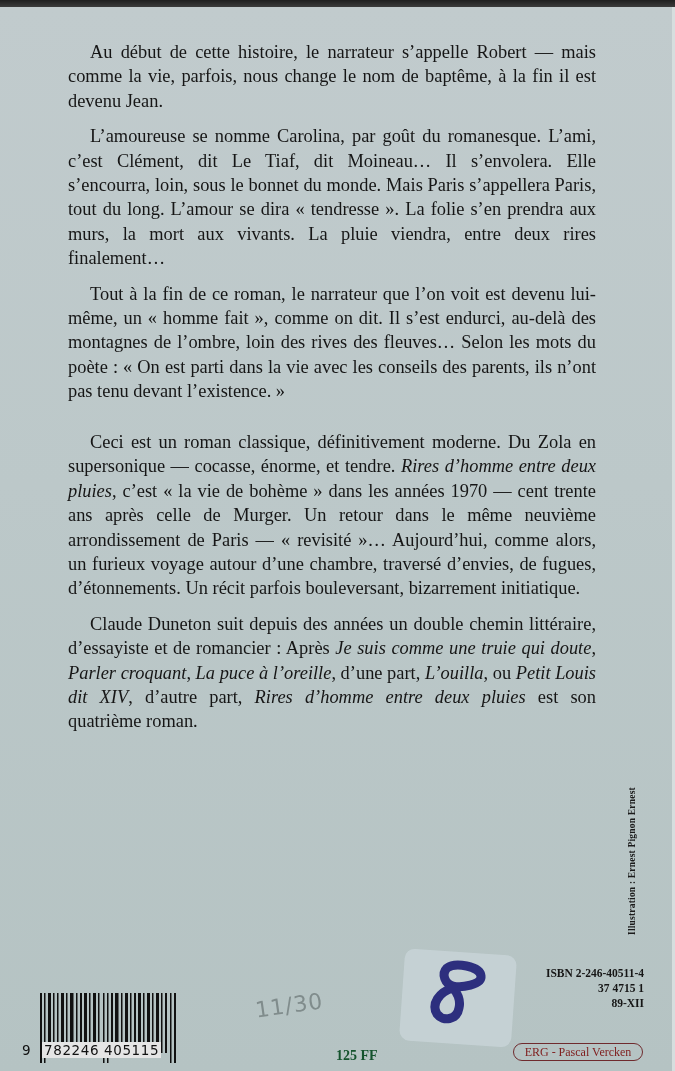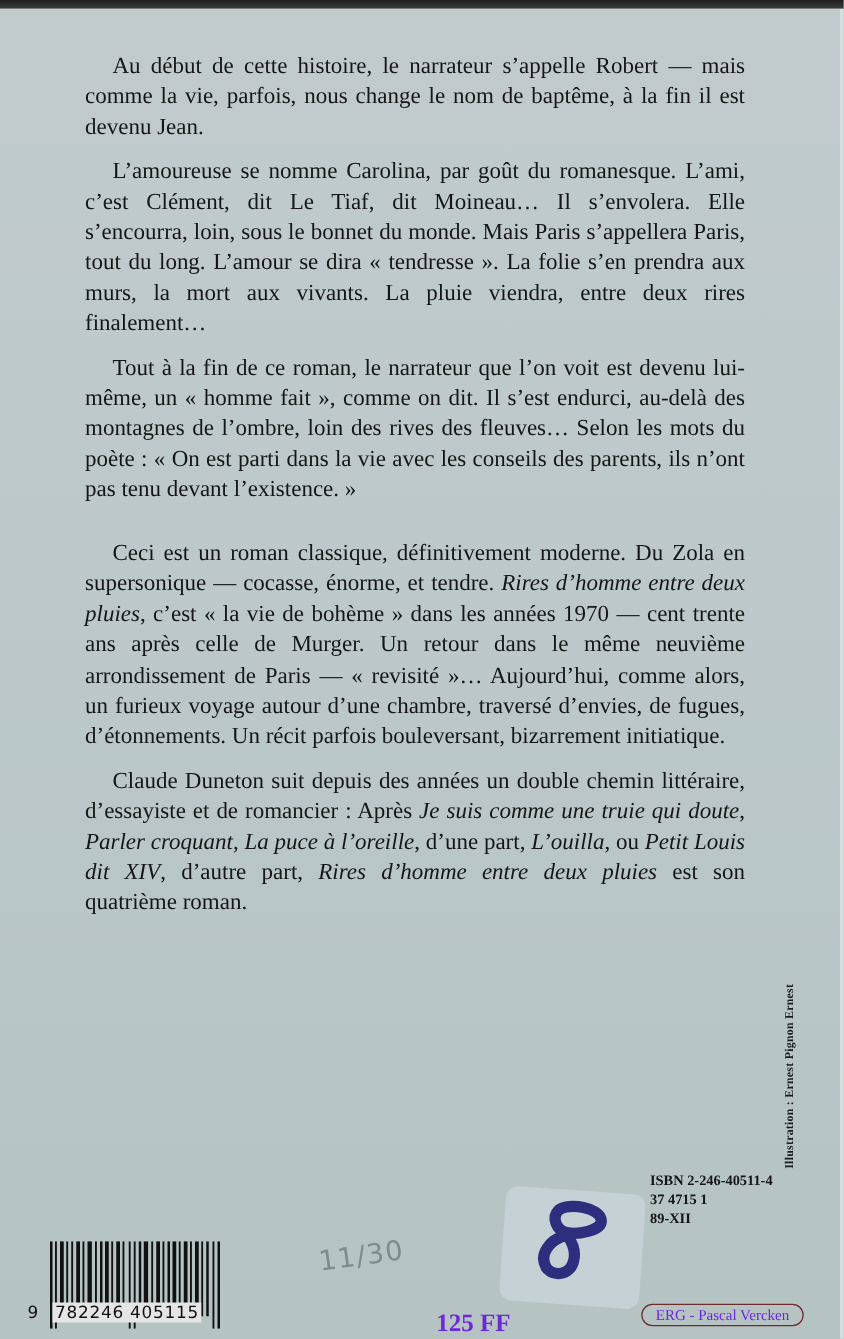--- a/index.html
+++ b/index.html
@@ -47,39 +47,39 @@
       color: #111;
     }
     .bc-first { position: absolute; left: 0; top: 0; }
     .bc-rest { position: absolute; left: 20px; top: 0; background: #e5e5e5; padding: 0 2px; }
     .pencil {
       position: absolute; left: 255px; top: 993px;
       font-family: "DejaVu Sans", sans-serif; font-size: 22px; color: #6f7a7a;
       transform: rotate(-8deg); letter-spacing: 1px; opacity: 0.75;
     }
     .price {
-      position: absolute; left: 349px; top: 1048px;
-      font-size: 20px; font-weight: bold; color: #6d28d9;
+      position: absolute; left: 336px; top: 1048px;
+      font-size: 14px; font-weight: bold; color: #14532d;
     }
     .sticker {
       position: absolute; left: 402px; top: 952px; width: 112px; height: 92px;
       background: #c6d3d6; border-radius: 10px; transform: rotate(4deg);
       opacity: 0.9;
     }
     .sticker-mark {
       position: absolute; left: 425px; top: 958px; width: 70px; height: 70px;
     }
     .isbn {
-      position: absolute; left: 520px; top: 938px; width: 124px;
-      font-size: 11.5px; font-weight: bold; line-height: 15px;
+      position: absolute; left: 520px; top: 966px; width: 124px;
+      text-align: right; font-size: 11.5px; font-weight: bold; line-height: 15px;
     }
     .publisher {
       position: absolute; left: 513px; top: 1043px; width: 128px; height: 16px;
       border: 1.3px solid #6f2b2e; border-radius: 9px;
-      font-size: 12px; line-height: 16px; text-align: center; color: #6d28d9;
+      font-size: 12px; line-height: 16px; text-align: center; color: #7f1d1d;
       white-space: nowrap;
     }
   </style>
 </head>
 <body>
 
 <div class="top-edge"></div>
 <div class="cover"></div>
 <div class="right-edge"></div>
 

